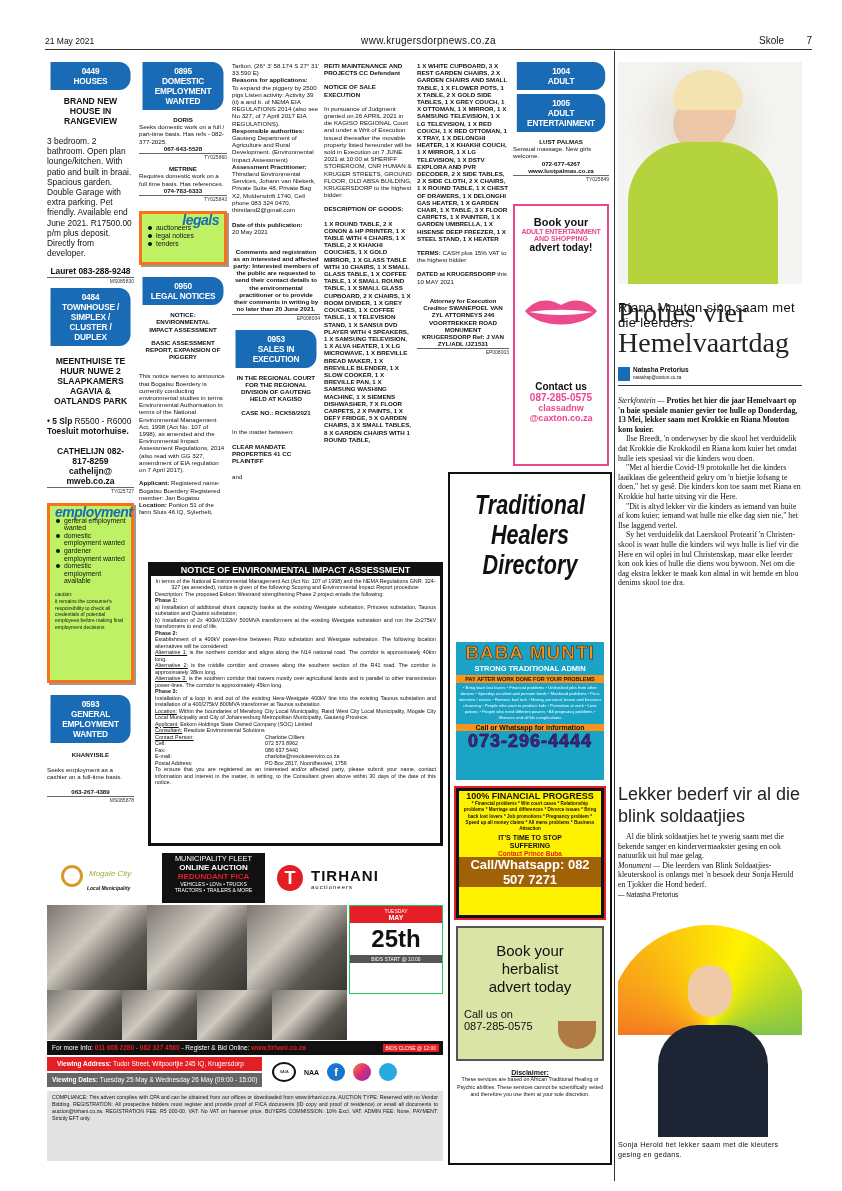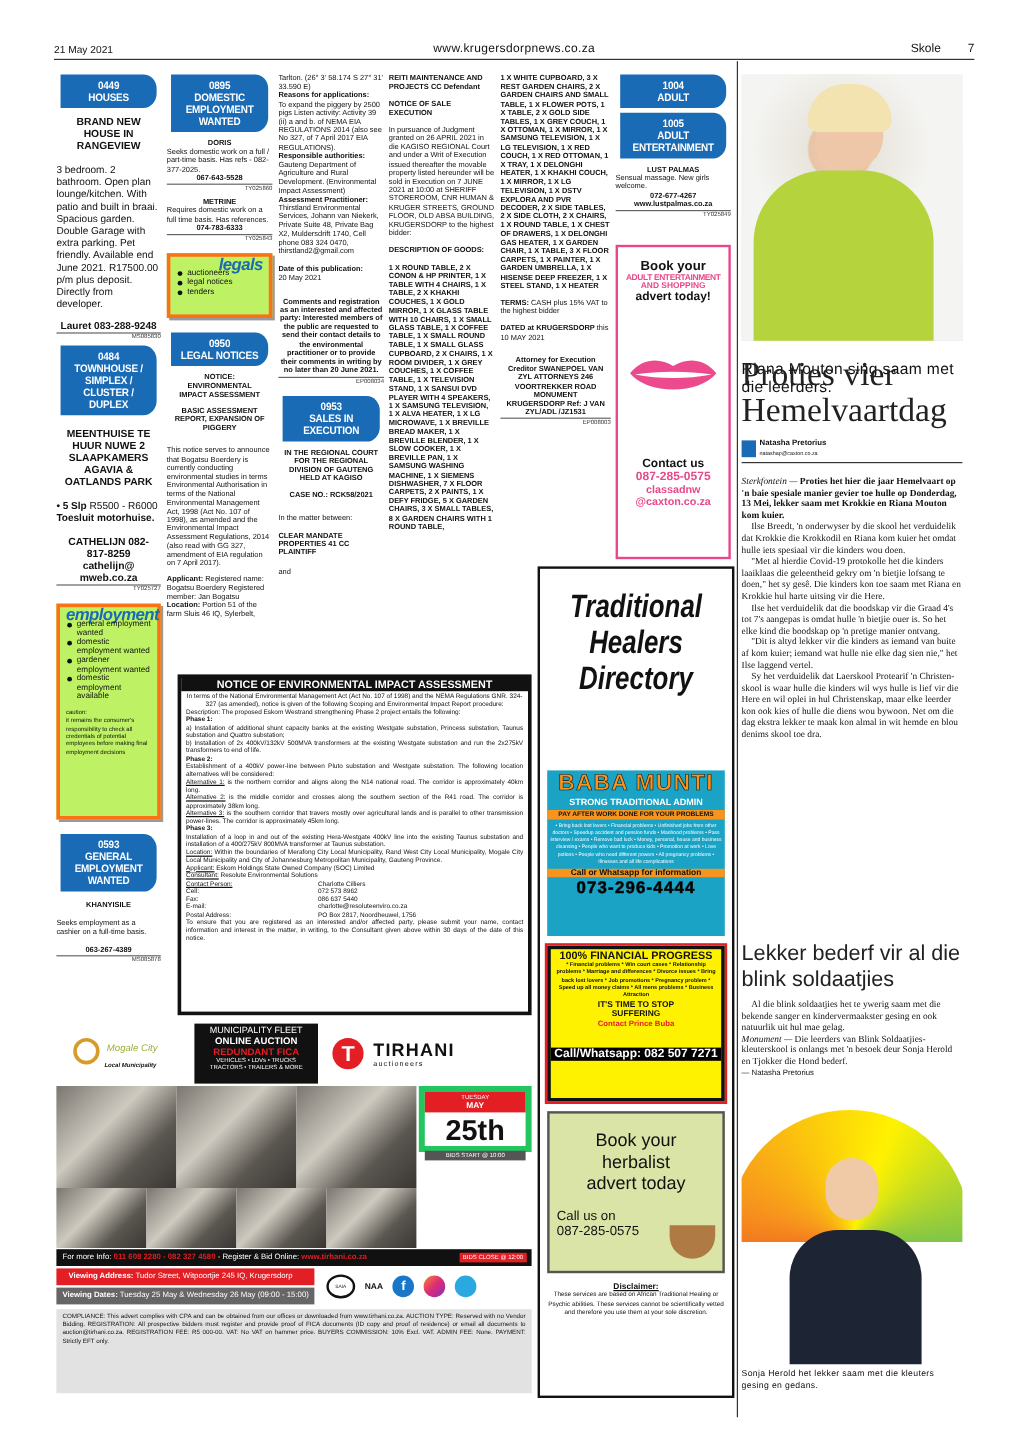--- a/index.html
+++ b/index.html
@@ -250,21 +250,21 @@
     <div class="b" style="position:absolute;left:34px;top:2px;font-size:15px;letter-spacing:1px">TIRHANI</div>
     <div style="position:absolute;left:34px;top:19px;font-size:6px;letter-spacing:1px">auctioneers</div>
   </div>
   <div class="photo" style="left:0;top:52px;width:100px;height:85px"></div>
   <div class="photo" style="left:100px;top:52px;width:100px;height:85px"></div>
   <div class="photo" style="left:200px;top:52px;width:100px;height:85px"></div>
   <div class="photo" style="left:0;top:137px;width:75px;height:50px"></div>
   <div class="photo" style="left:75px;top:137px;width:75px;height:50px"></div>
   <div class="photo" style="left:150px;top:137px;width:75px;height:50px"></div>
   <div class="photo" style="left:225px;top:137px;width:75px;height:50px"></div>
-  <div class="abs c" style="left:302px;top:52px;width:94px;height:55px;background:#fff;border:5px solid #22c55e">
+  <div class="abs c" style="left:302px;top:52px;width:94px;height:89px;background:#fff;border:1px solid #22c55e">
     <div style="background:#e31e24;color:#fff;padding:2px 0">
       <div style="font-size:5px">TUESDAY</div>
       <div class="b" style="font-size:7px">MAY</div>
     </div>
     <div class="b" style="font-size:24px;line-height:32px">25th</div>
     <div style="background:#555;color:#fff;font-size:5px;padding:1px 0">BIDS START @ 10:00</div>
   </div>
   <div class="abs" style="left:0;top:188px;width:396px;height:14px;background:#111;color:#fff;font-size:6.5px;line-height:14px;padding-left:5px">
     <span>For more Info: </span><span style="color:#e31e24;font-weight:bold">011 608 2280 - 082 327 4580</span><span> - Register &amp; Bid Online: </span><span style="color:#e31e24;font-weight:bold">www.tirhani.co.za</span>
     <span style="position:absolute;right:4px;top:3px;background:#e31e24;font-size:5px;line-height:8px;padding:0 3px">BIDS CLOSE @ 12:00</span>
@@ -286,28 +286,28 @@
     <div>Traditional</div>
     <div>Healers</div>
     <div>Directory</div>
   </div>
   <div style="position:absolute;left:6px;top:168px;width:148px;height:138px;background:#1ba3c6;text-align:center">
     <div class="b" style="font-size:19px;color:#f7941d;-webkit-text-stroke:.5px #111;letter-spacing:1px">BABA MUNTI</div>
     <div class="b" style="font-size:7.5px;color:#fff">STRONG TRADITIONAL ADMIN</div>
     <div class="b" style="font-size:5.5px;background:#f7941d;margin:2px 0;padding:1px">PAY AFTER WORK DONE FOR YOUR PROBLEMS</div>
     <div style="font-size:4.2px;line-height:6px;color:#fff;padding:0 2px">• Bring back lost lovers • Financial problems • Unfinished jobs from other doctors • Speedup accident and pension funds • Manhood problems • Pass interview / exams • Remove bad luck • Money, personal, house and business cleansing • People who want to produce kids • Promotion at work • Love potions • People who need different powers • All pregnancy problems • Illnesses and all life complications</div>
     <div class="b" style="font-size:7px;background:#f7941d;margin-top:3px">Call or Whatsapp for information</div>
-    <div class="b" style="font-size:14px;color:#000000;-webkit-text-stroke:.5px #111;letter-spacing:1px">073-296-4444</div>
+    <div class="b" style="font-size:18px;color:#4c1d95;-webkit-text-stroke:.5px #111;letter-spacing:1px">073-296-4444</div>
   </div>
   <div style="position:absolute;left:6px;top:314px;width:148px;height:130px;background:#fff200;border:3px solid #111;outline:2px solid #e31e24;text-align:center">
     <div class="b" style="font-size:9px">100% FINANCIAL PROGRESS</div>
     <div class="b" style="font-size:4.6px;line-height:6.3px;padding:0 2px;color:#111">* Financial problems * Win court cases * Relationship problems * Marriage and differences * Divorce issues * Bring back lost lovers * Job promotions * Pregnancy problem * Speed up all money claims * All mens problems * Business Attraction</div>
     <div class="b" style="font-size:7px;padding:2px 30px 0;line-height:8px">IT'S TIME TO STOP SUFFERING</div>
     <div class="b" style="font-size:6.5px;color:#e31e24">Contact Prince Buba</div>
-    <div class="b" style="font-size:10px;background:#000000;color:#fff;margin-top:16px">Call/Whatsapp: 082 507 7271</div>
+    <div class="b" style="font-size:13px;background:#a16207;color:#fff;margin-top:0">Call/Whatsapp: 082 507 7271</div>
   </div>
   <div style="position:absolute;left:6px;top:452px;width:148px;height:135px;background:#d9e4a6;border:2px solid #555">
     <div style="font-size:15px;line-height:18px;text-align:center;margin-top:14px">Book your</div>
     <div style="font-size:15px;line-height:18px;text-align:center">herbalist</div>
     <div style="font-size:15px;line-height:18px;text-align:center">advert today</div>
     <div style="font-size:11px;margin:12px 0 0 6px">Call us on</div>
     <div style="font-size:11px;margin-left:6px">087-285-0575</div>
     <div style="position:absolute;right:6px;bottom:10px;width:38px;height:28px;background:#b07a44;border-radius:0 0 20px 20px"></div>
   </div>
   <div class="c" style="position:absolute;left:6px;top:595px;width:148px">
@@ -325,21 +325,20 @@
 <div class="right serif" style="top:298px;font-size:28px;line-height:30px;color:#222">Proties vier Hemelvaartdag</div>
 <div class="right" style="top:366px;border-bottom:1px solid #333;height:20px">
   <div style="position:absolute;left:0;top:1px;width:12px;height:14px;background:#1a6bb5"></div>
   <div class="b" style="position:absolute;left:15px;top:0;font-size:6.5px">Natasha Pretorius</div>
   <div style="position:absolute;left:15px;top:9px;font-size:4.5px">natashap@caxton.co.za</div>
 </div>
 <div class="right serif" style="top:396px;font-size:7.8px;line-height:9.6px">
   <div><span style="font-style:italic">Sterkfontein —</span><span class="b"> Proties het hier die jaar Hemelvaart op 'n baie spesiale manier gevier toe hulle op Donderdag, 13 Mei, lekker saam met Krokkie en Riana Mouton kom kuier.</span></div>
   <div style="text-indent:8px">Ilse Breedt, 'n onderwyser by die skool het verduidelik dat Krokkie die Krokkodil en Riana kom kuier het omdat hulle iets spesiaal vir die kinders wou doen.</div>
   <div style="text-indent:8px">"Met al hierdie Covid-19 protokolle het die kinders laaiklaas die geleentheid gekry om 'n bietjie lofsang te doen," het sy gesê. Die kinders kon toe saam met Riana en Krokkie hul harte uitsing vir die Here.</div>
-  <div style="text-indent:8px">Ilse het verduidelik dat die boodskap vir die Graad 4's tot 7's aangepas is omdat hulle 'n bietjie ouer is. So het elke kind die boodskap op 'n pretige manier ontvang.</div>
   <div style="text-indent:8px">"Dit is altyd lekker vir die kinders as iemand van buite af kom kuier; iemand wat hulle nie elke dag sien nie," het Ilse laggend vertel.</div>
   <div style="text-indent:8px">Sy het verduidelik dat Laerskool Protearif 'n Christen-skool is waar hulle die kinders wil wys hulle is lief vir die Here en wil oplei in hul Christenskap, maar elke leerder kon ook kies of hulle die diens wou bywoon. Net om die dag ekstra lekker te maak kon almal in wit hemde en blou denims skool toe dra.</div>
 </div>
 <div class="right" style="top:783px;font-size:18px;line-height:22px;color:#222">Lekker bederf vir al die blink soldaatjies</div>
 <div class="right serif" style="top:832px;font-size:7.8px;line-height:9.6px">
   <div style="text-indent:8px">Al die blink soldaatjies het te ywerig saam met die bekende sanger en kindervermaakster gesing en ook natuurlik uit hul mae gelag.</div>
   <div><span style="font-style:italic">Monument —</span><span> Die leerders van Blink Soldaatjies-kleuterskool is onlangs met 'n besoek deur Sonja Herold en Tjokker die Hond bederf.</span></div>
   <div style="font-family:'Liberation Sans',sans-serif;font-size:6.5px">— Natasha Pretorius</div>
 </div>
 <div class="abs" style="left:618px;top:925px;width:184px;height:212px;background:#fff;overflow:hidden">

